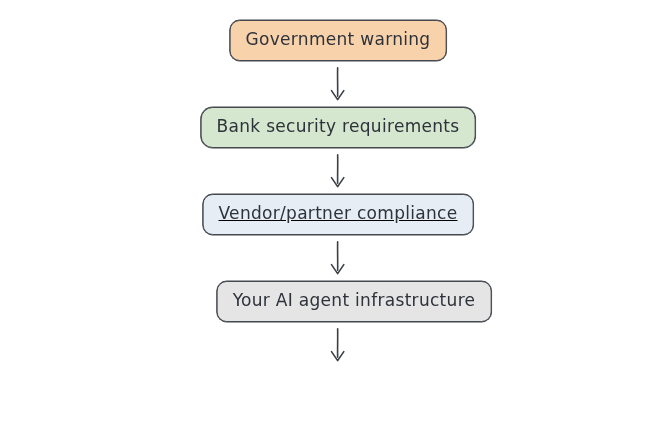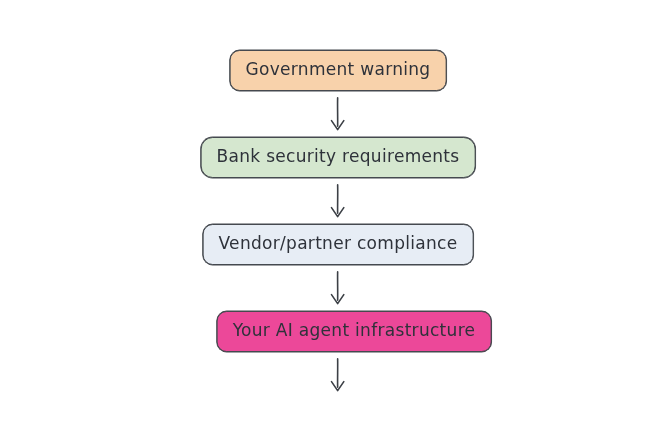--- a/index.html
+++ b/index.html
@@ -11,21 +11,21 @@
     position: relative;
     width: 672px;
     height: 448px;
     background: #ffffff;
     overflow: hidden;
     font-family: "DejaVu Sans", sans-serif;
   }
   .flow {
     position: absolute;
     left: 338px;
-    top: 50px;
+    top: 20px;
     transform: translateX(-50%);
     display: flex;
     flex-direction: column;
     align-items: center;
   }
   .node {
     box-sizing: border-box;
     height: 41px;
     display: flex;
     align-items: center;
@@ -72,30 +72,30 @@
 
     <div class="node" style="background-color: rgb(213, 231, 207); border-radius: 12px;">
       <span class="node-label">Bank security requirements</span>
     </div>
 
     <svg class="arrow" width="24" height="36" viewBox="0 0 24 38" aria-hidden="true">
       <path d="M12 2 C 12.3 12, 11.8 22, 12 32"></path>
       <path d="M5.5 26 L12 35.5 L18.5 26"></path>
     </svg>
 
-    <div class="node" style="background-color: rgb(231, 237, 245);">
+    <div class="node" style="background-color: rgb(231, 237, 245); text-decoration: underline;">
       <span class="node-label">Vendor/partner compliance</span>
     </div>
 
     <svg class="arrow" width="24" height="36" viewBox="0 0 24 38" aria-hidden="true">
       <path d="M12 2 C 11.8 12, 12.2 22, 12 32"></path>
       <path d="M5.5 26 L12 35.5 L18.5 26"></path>
     </svg>
 
-    <div class="node" style="background-color: #ec4899; margin-left: 32px;">
+    <div class="node" style="background-color: #e5e5e5; margin-left: 32px;">
       <span class="node-label">Your AI agent infrastructure</span>
     </div>
 
     <svg class="arrow" width="24" height="36" viewBox="0 0 24 38" aria-hidden="true">
       <path d="M12 2 C 12.2 12, 11.8 22, 12 32"></path>
       <path d="M5.5 26 L12 35.5 L18.5 26"></path>
     </svg>
 
   </div>
 </div>

